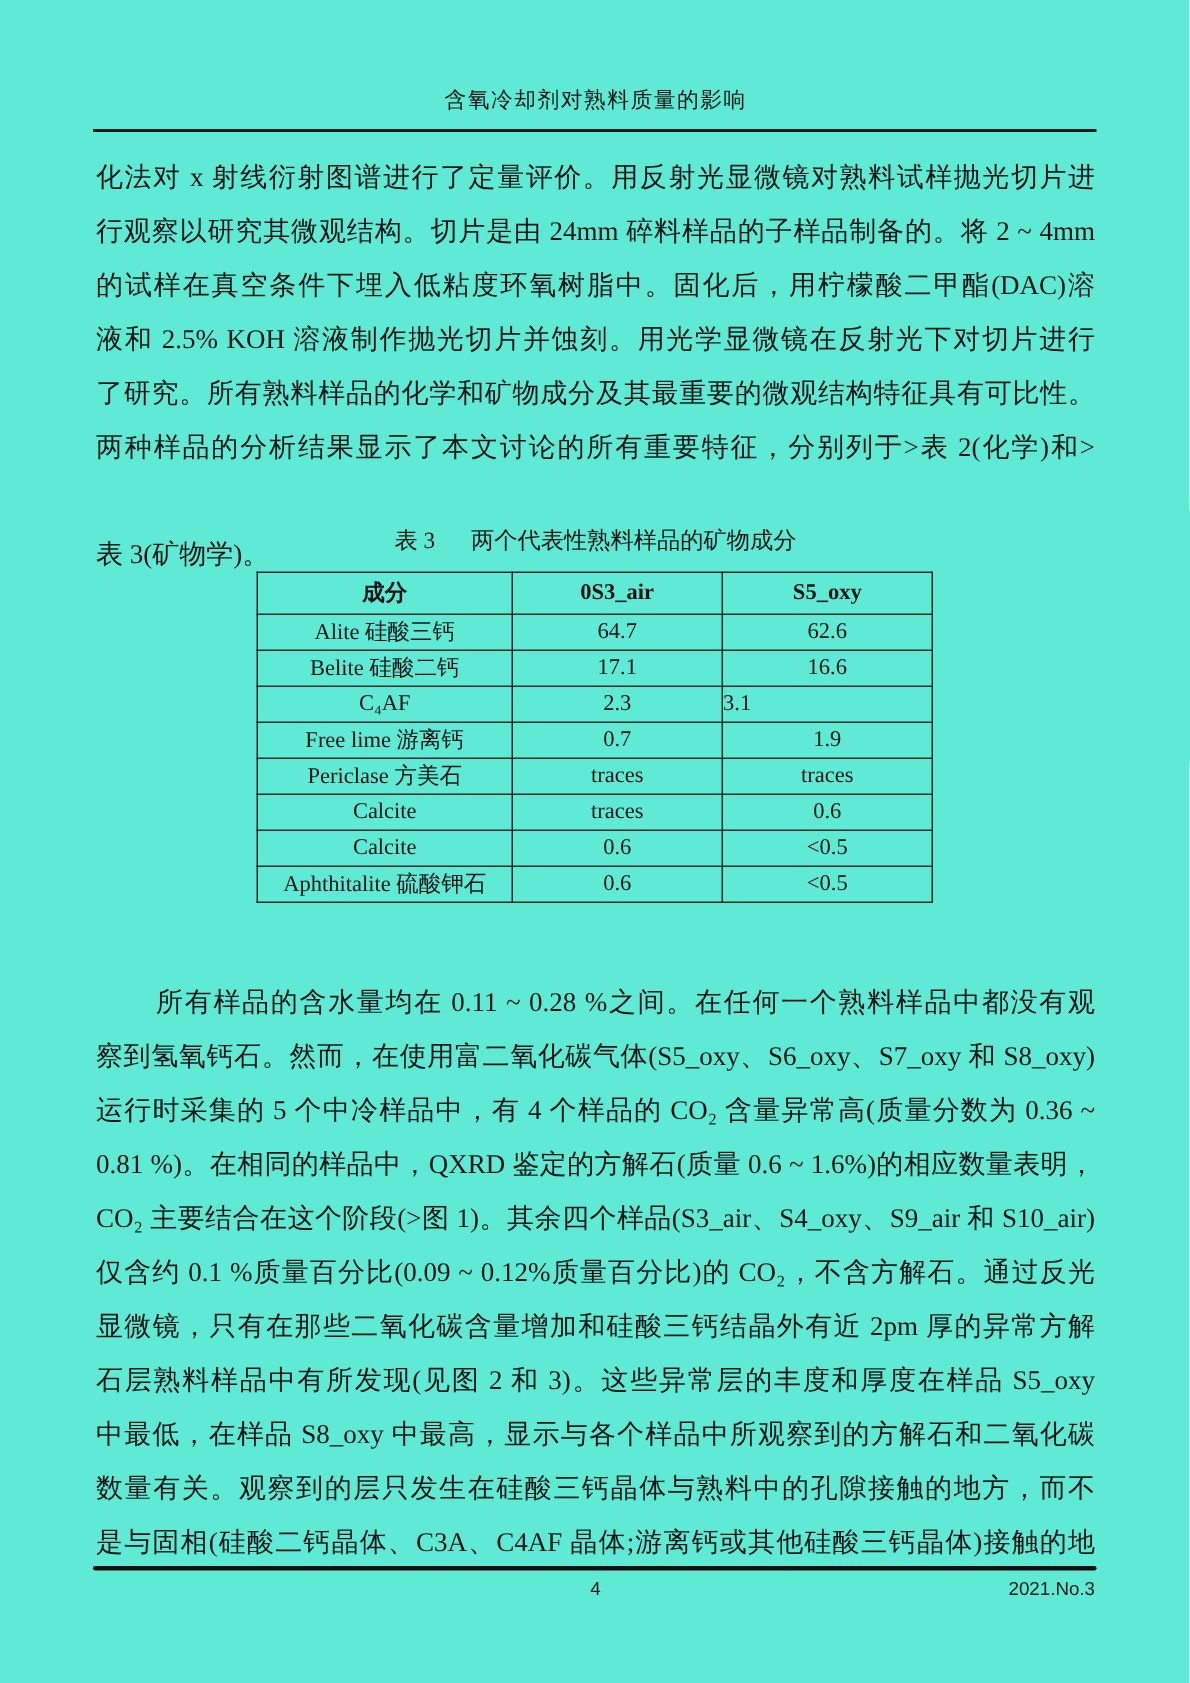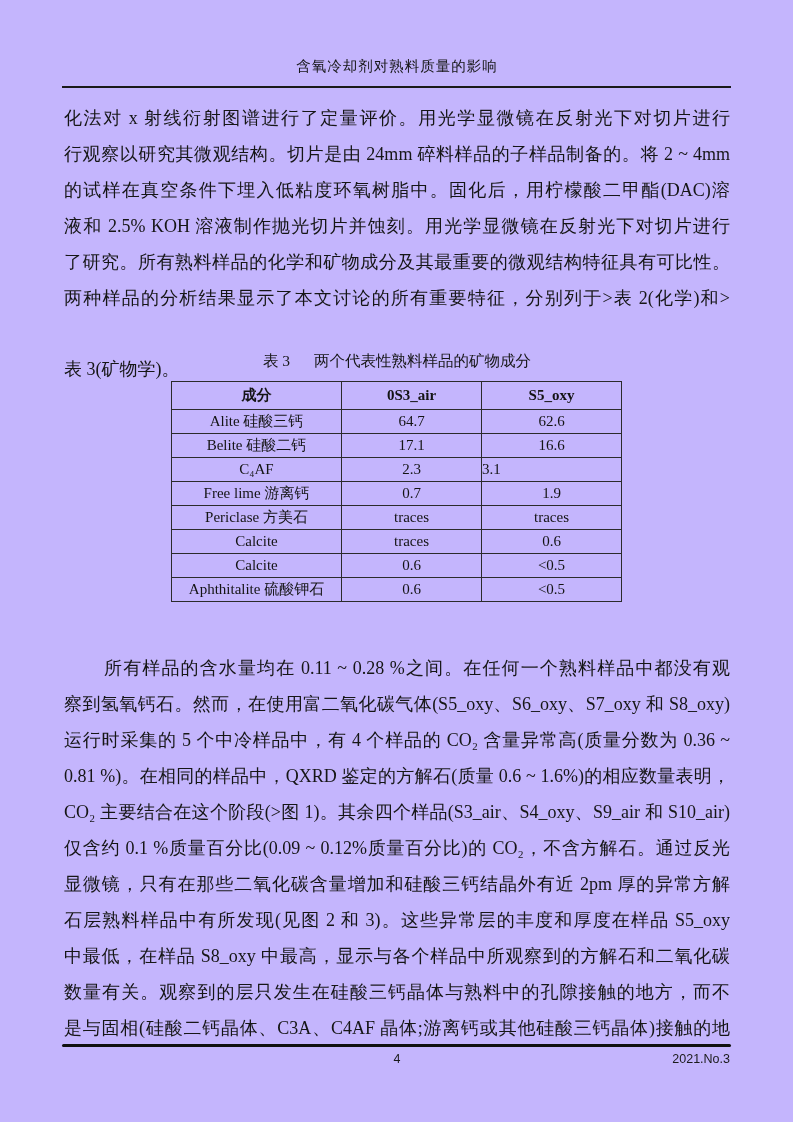--- a/index.html
+++ b/index.html
@@ -1,17 +1,17 @@
 <!DOCTYPE html>
 <html><head>
 <meta charset="utf-8">
 <style>
   html,body { margin:0; padding:0; background:#ffffff; }
   .page {
-    position:relative; width:793px; height:1122px; background:#c4b5fd;
+    position:relative; width:793px; height:1122px; background:#5eead4;
     color:#161616; font-family:"Liberation Serif","DejaVu Serif",serif;
     overflow:hidden;
   }
   .header-title {
     position:absolute; top:57px; left:64px; width:666px;
     text-align:center; font-size:14.5px; letter-spacing:1px;
   }
   .header-rule {
     position:absolute; top:86px; left:62px; width:669px; height:2px;
     background:#1a1a1a;
@@ -56,21 +56,21 @@
 </style>
 </head>
 <body>
 
 <div class="page">
 
   <div class="header-title">含氧冷却剂对熟料质量的影响</div>
   <div class="header-rule"></div>
 
   <div class="para para-1">
-    <div class="line">化法对 x 射线衍射图谱进行了定量评价。用光学显微镜在反射光下对切片进行</div>
+    <div class="line">化法对 x 射线衍射图谱进行了定量评价。用反射光显微镜对熟料试样抛光切片进</div>
     <div class="line">行观察以研究其微观结构。切片是由 24mm 碎料样品的子样品制备的。将 2 ~ 4mm</div>
     <div class="line">的试样在真空条件下埋入低粘度环氧树脂中。固化后，用柠檬酸二甲酯(DAC)溶</div>
     <div class="line">液和 2.5% KOH 溶液制作抛光切片并蚀刻。用光学显微镜在反射光下对切片进行</div>
     <div class="line">了研究。所有熟料样品的化学和矿物成分及其最重要的微观结构特征具有可比性。</div>
     <div class="line">两种样品的分析结果显示了本文讨论的所有重要特征，分别列于&gt;表 2(化学)和&gt;</div>
     <div class="line left-align">表 3(矿物学)。</div>
   </div>
 
   <div class="table-caption">
     <span>表 3</span><span class="cap-gap"></span><span>两个代表性熟料样品的矿物成分</span>

